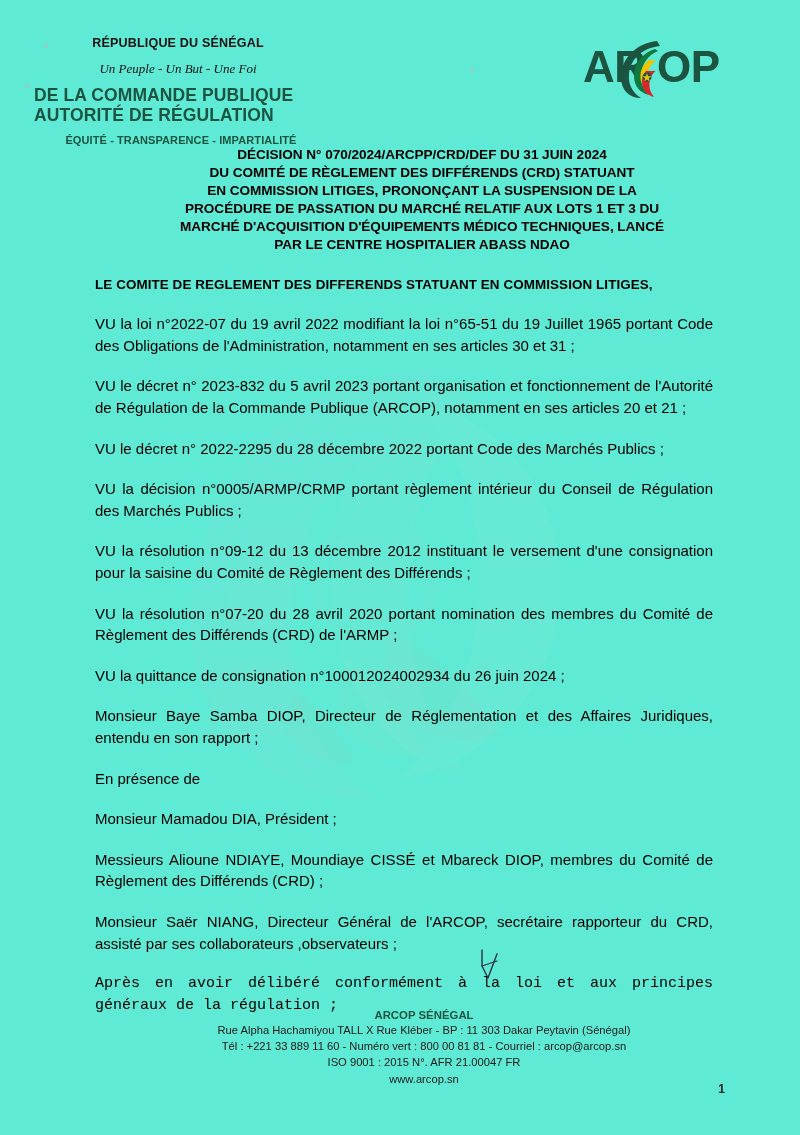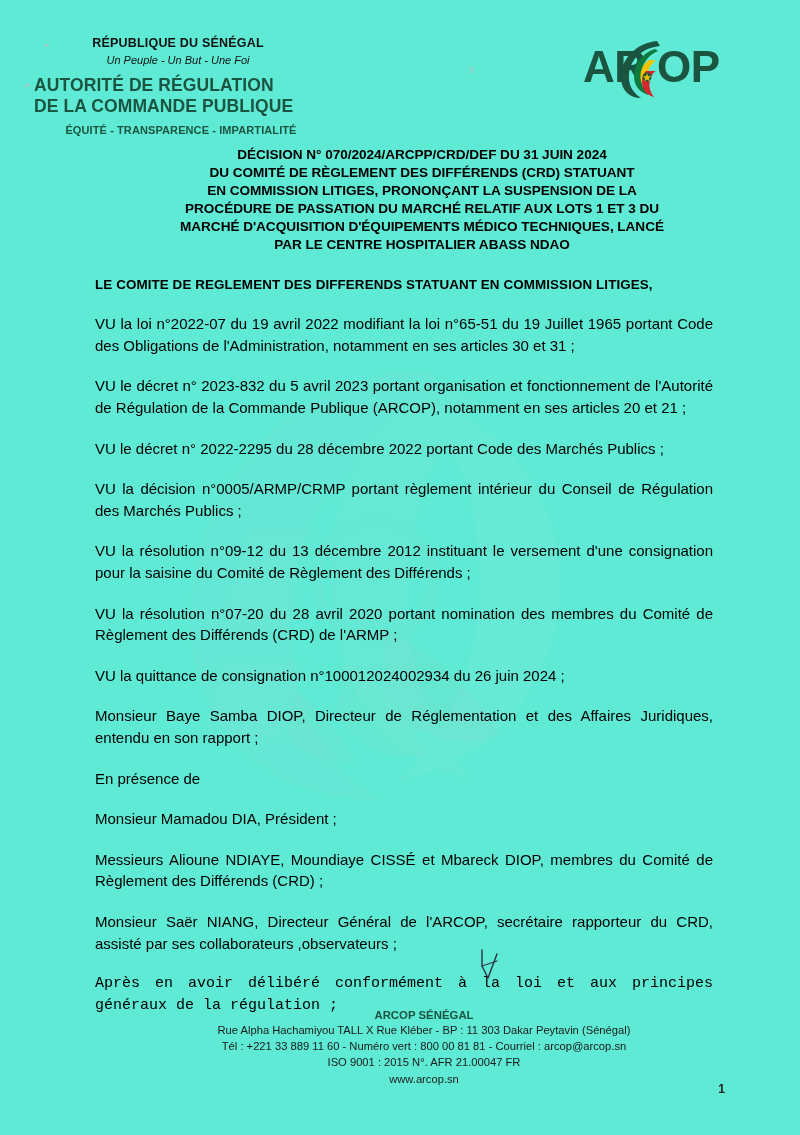--- a/index.html
+++ b/index.html
@@ -58,25 +58,26 @@
     text-align: center;
   }
   .rep-line {
     font-size: 12.5px;
     font-weight: bold;
     letter-spacing: .2px;
     color: #111;
     line-height: 1.22;
   }
   .motto {
-    font-size: 11px;
+    font-size: 13px;
     font-style: italic;
     color: #111;
     line-height: 1.25;
-    margin-top: 3px;
+    margin-top: 10px;
+    font-family: Liberation Serif, serif;
   }
   .authority {
     margin-top: 7px;
     font-size: 17.5px;
     font-weight: bold;
     color: #1b5440;
     line-height: 1.18;
     letter-spacing: .1px;
     text-align: left;
     padding-left: 6px;
@@ -216,22 +217,22 @@
   <div class="speck speck-a"></div>
   <div class="speck speck-b"></div>
   <div class="speck speck-c"></div>
 
   <div class="header">
 
     <div class="header-left">
       <div class="rep-line">RÉPUBLIQUE DU SÉNÉGAL</div>
       <div class="motto">Un Peuple - Un But - Une Foi</div>
       <div class="authority">
+        <div>DE LA COMMANDE PUBLIQUE</div>
         <div>AUTORITÉ DE RÉGULATION</div>
-        <div>DE LA COMMANDE PUBLIQUE</div>
       </div>
       <div class="values">ÉQUITÉ - TRANSPARENCE - IMPARTIALITÉ</div>
     </div>
 
     <div class="logo">
       <svg viewBox="0 0 280 124" width="140" height="62" aria-hidden="true">
 
         <text x="2" y="92" font-family="'Liberation Sans', sans-serif" font-size="88" font-weight="bold" fill="#1b5440" letter-spacing="-1">AR</text>
 
         <g>

